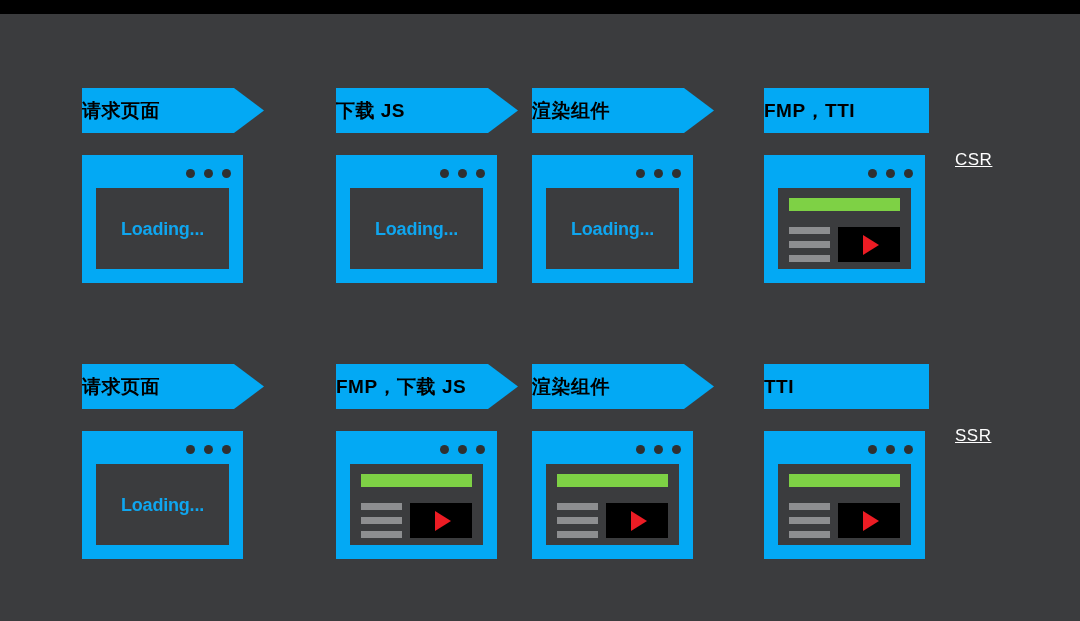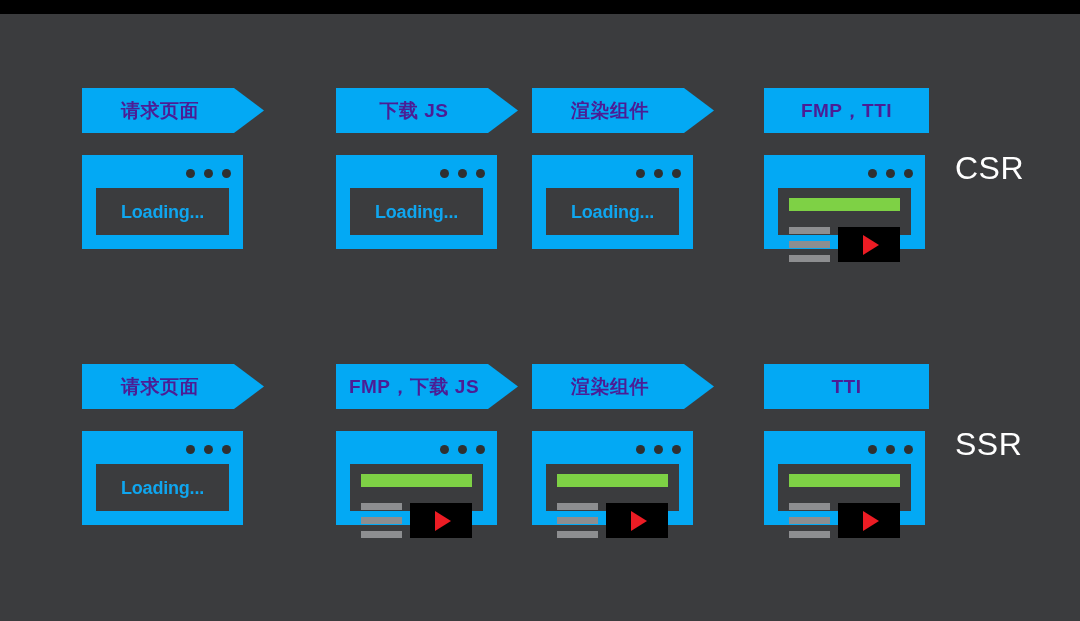--- a/index.html
+++ b/index.html
@@ -50,22 +50,22 @@
   .stage-2 { left: 532px; }
   .stage-3 { left: 764px; }
 
   
   .banner {
     position: relative;
     height: 45px;
     background: #03a9f4;
     display: flex;
     align-items: center;
-    justify-content: center;
-    color: #4c1d95;
+    justify-content: flex-start;
+    color: #000000;
     font-size: 19px;
     font-weight: bold;
     letter-spacing: 0.5px;
     width: 182px;
   }
   .banner.arrow {
     width: 182px;
     clip-path: polygon(0 0, 152px 0, 182px 50%, 152px 100%, 0 100%);
     padding-right: 26px;
   }
@@ -74,21 +74,21 @@
     clip-path: none;
     padding-right: 0;
   }
 
   
   .browser {
     position: absolute;
     top: 67px;
     left: 0;
     width: 161px;
-    height: 94px;
+    height: 128px;
     background: #03a9f4;
   }
 
   .dots {
     position: absolute;
     top: 14px;
     right: 12px;
     display: flex;
     gap: 9px;
   }
@@ -168,23 +168,24 @@
     border-bottom: 10px solid transparent;
     margin-left: 3px;
   }
 
   
   .row-label {
     position: absolute;
     left: 955px;
     top: 62px;
     color: #ffffff;
-    font-size: 32px;
+    font-size: 17px;
     font-weight: normal;
     letter-spacing: 0.5px;
+    text-decoration: underline;
   }
 </style>
 </head>
 <body>
 
 <div id="slide">
 
   <div class="topbar"></div>
 
   <div class="row row-csr">

